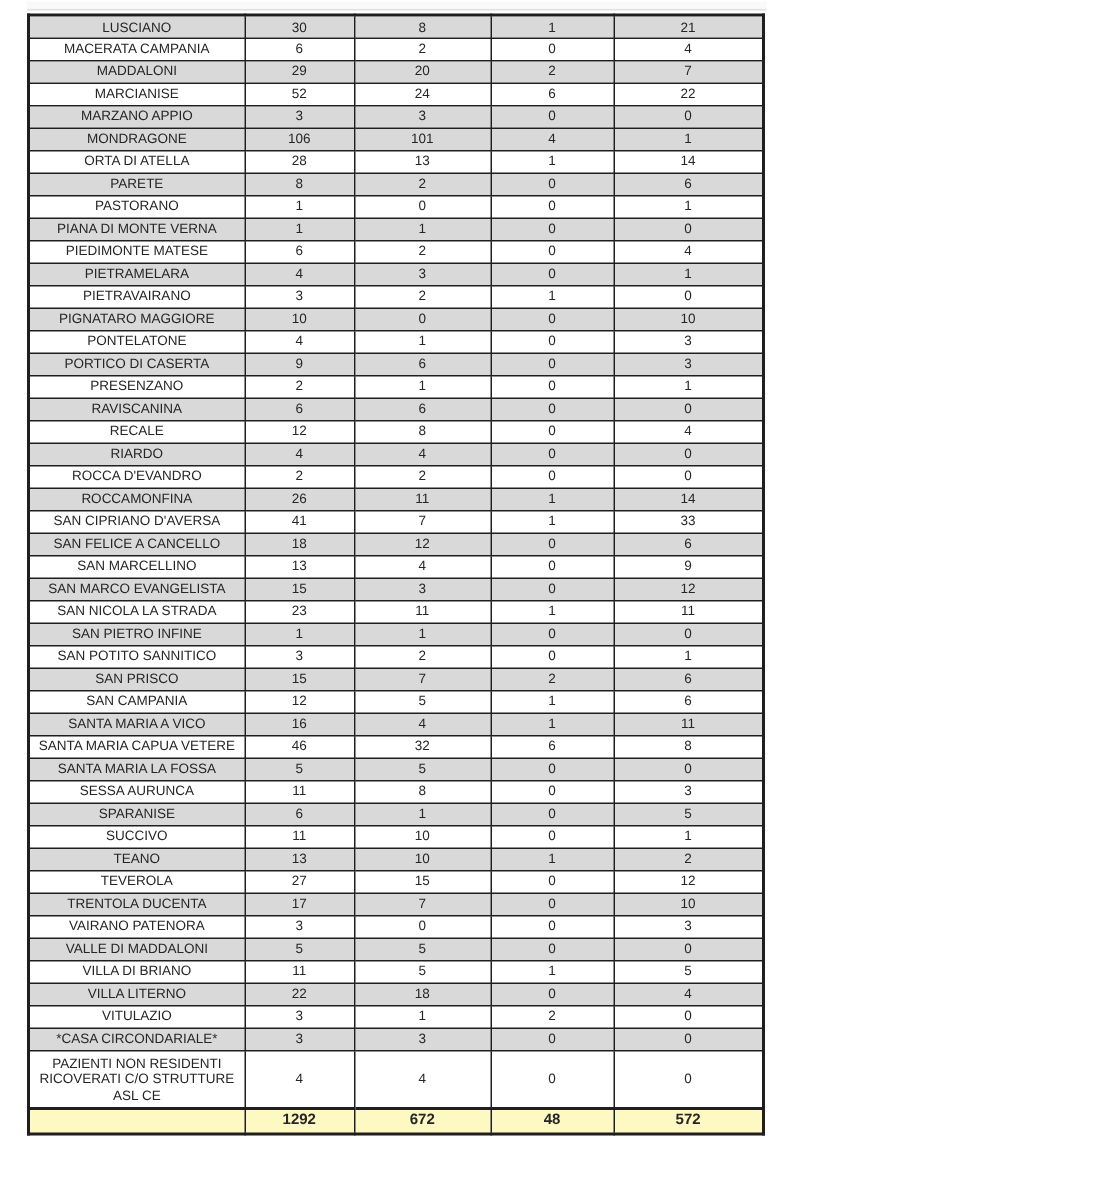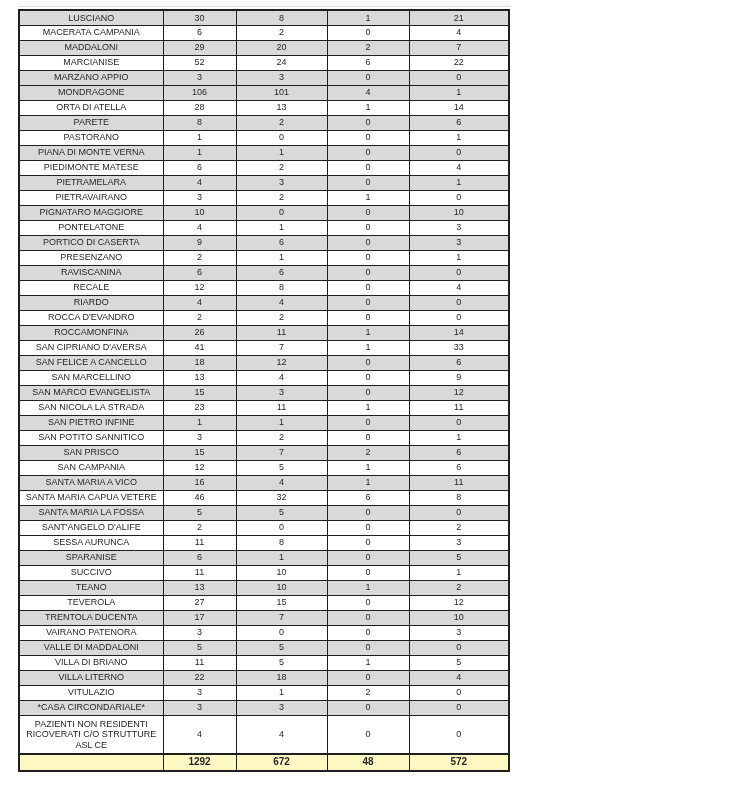--- a/index.html
+++ b/index.html
@@ -303,27 +303,20 @@
             <td class="value-cell">8</td>
           </tr>
           <tr class="shaded">
             <td class="name-cell">SANTA MARIA LA FOSSA</td>
             <td class="value-cell">5</td>
             <td class="value-cell">5</td>
             <td class="value-cell">0</td>
             <td class="value-cell">0</td>
           </tr>
           <tr class="">
-            <td class="name-cell">SANT'ANGELO D'ALIFE</td>
-            <td class="value-cell">2</td>
-            <td class="value-cell">0</td>
-            <td class="value-cell">0</td>
-            <td class="value-cell">2</td>
-          </tr>
-          <tr class="">
             <td class="name-cell">SESSA AURUNCA</td>
             <td class="value-cell">11</td>
             <td class="value-cell">8</td>
             <td class="value-cell">0</td>
             <td class="value-cell">3</td>
           </tr>
           <tr class="shaded">
             <td class="name-cell">SPARANISE</td>
             <td class="value-cell">6</td>
             <td class="value-cell">1</td>

